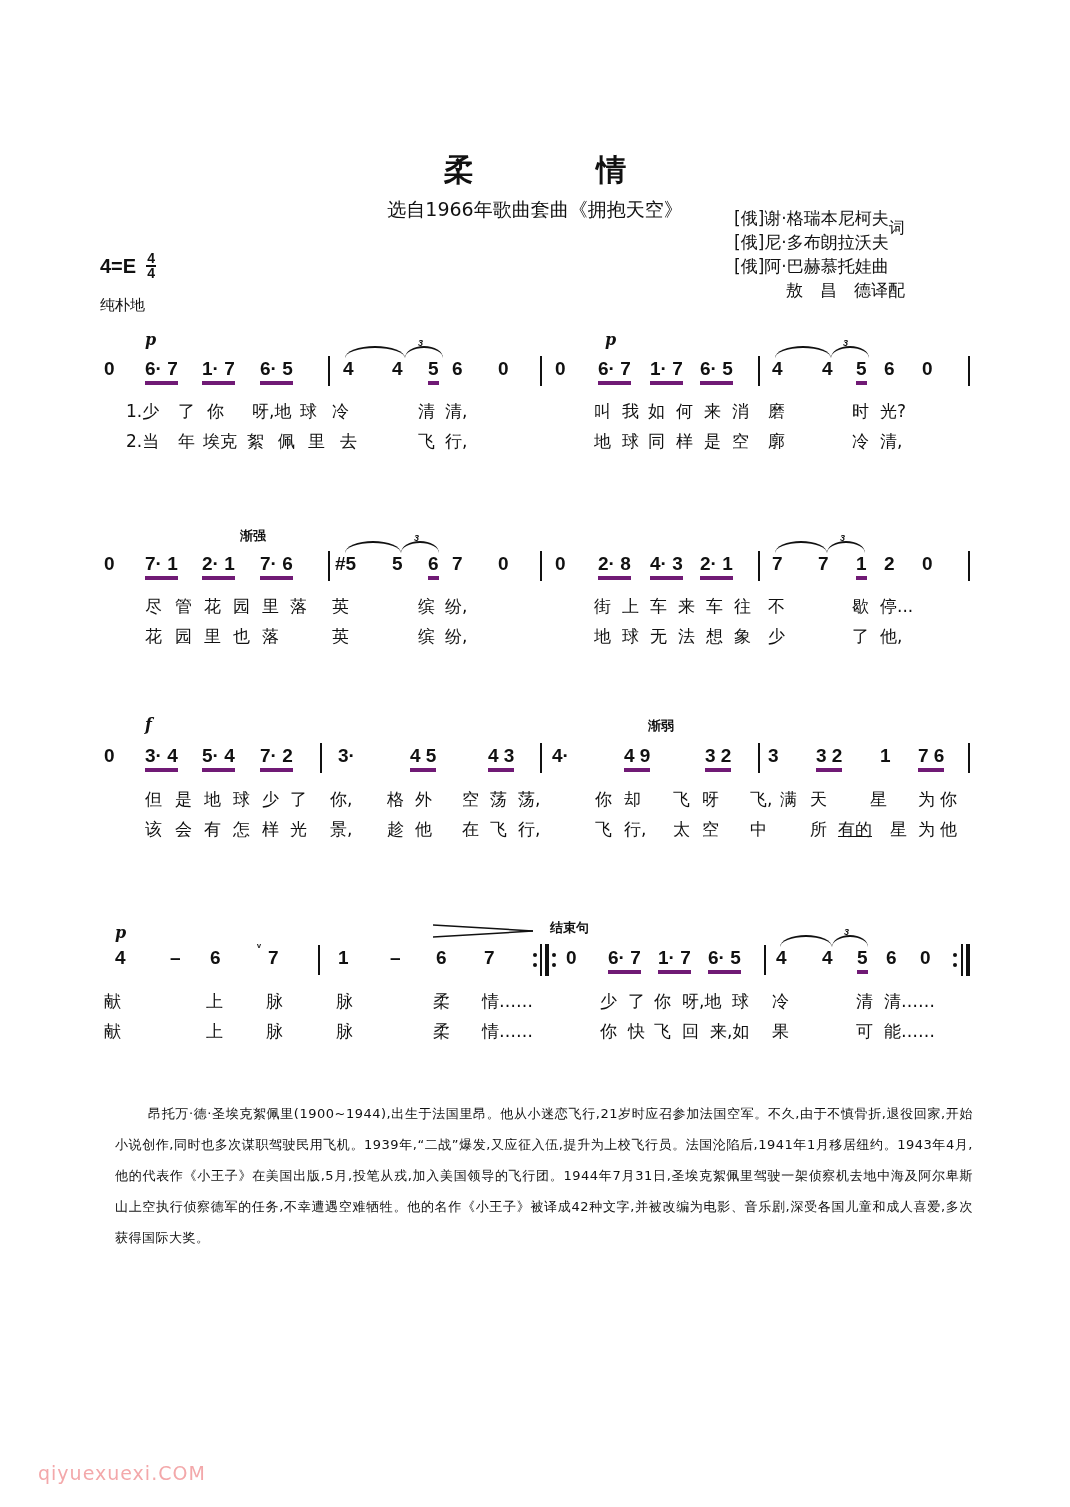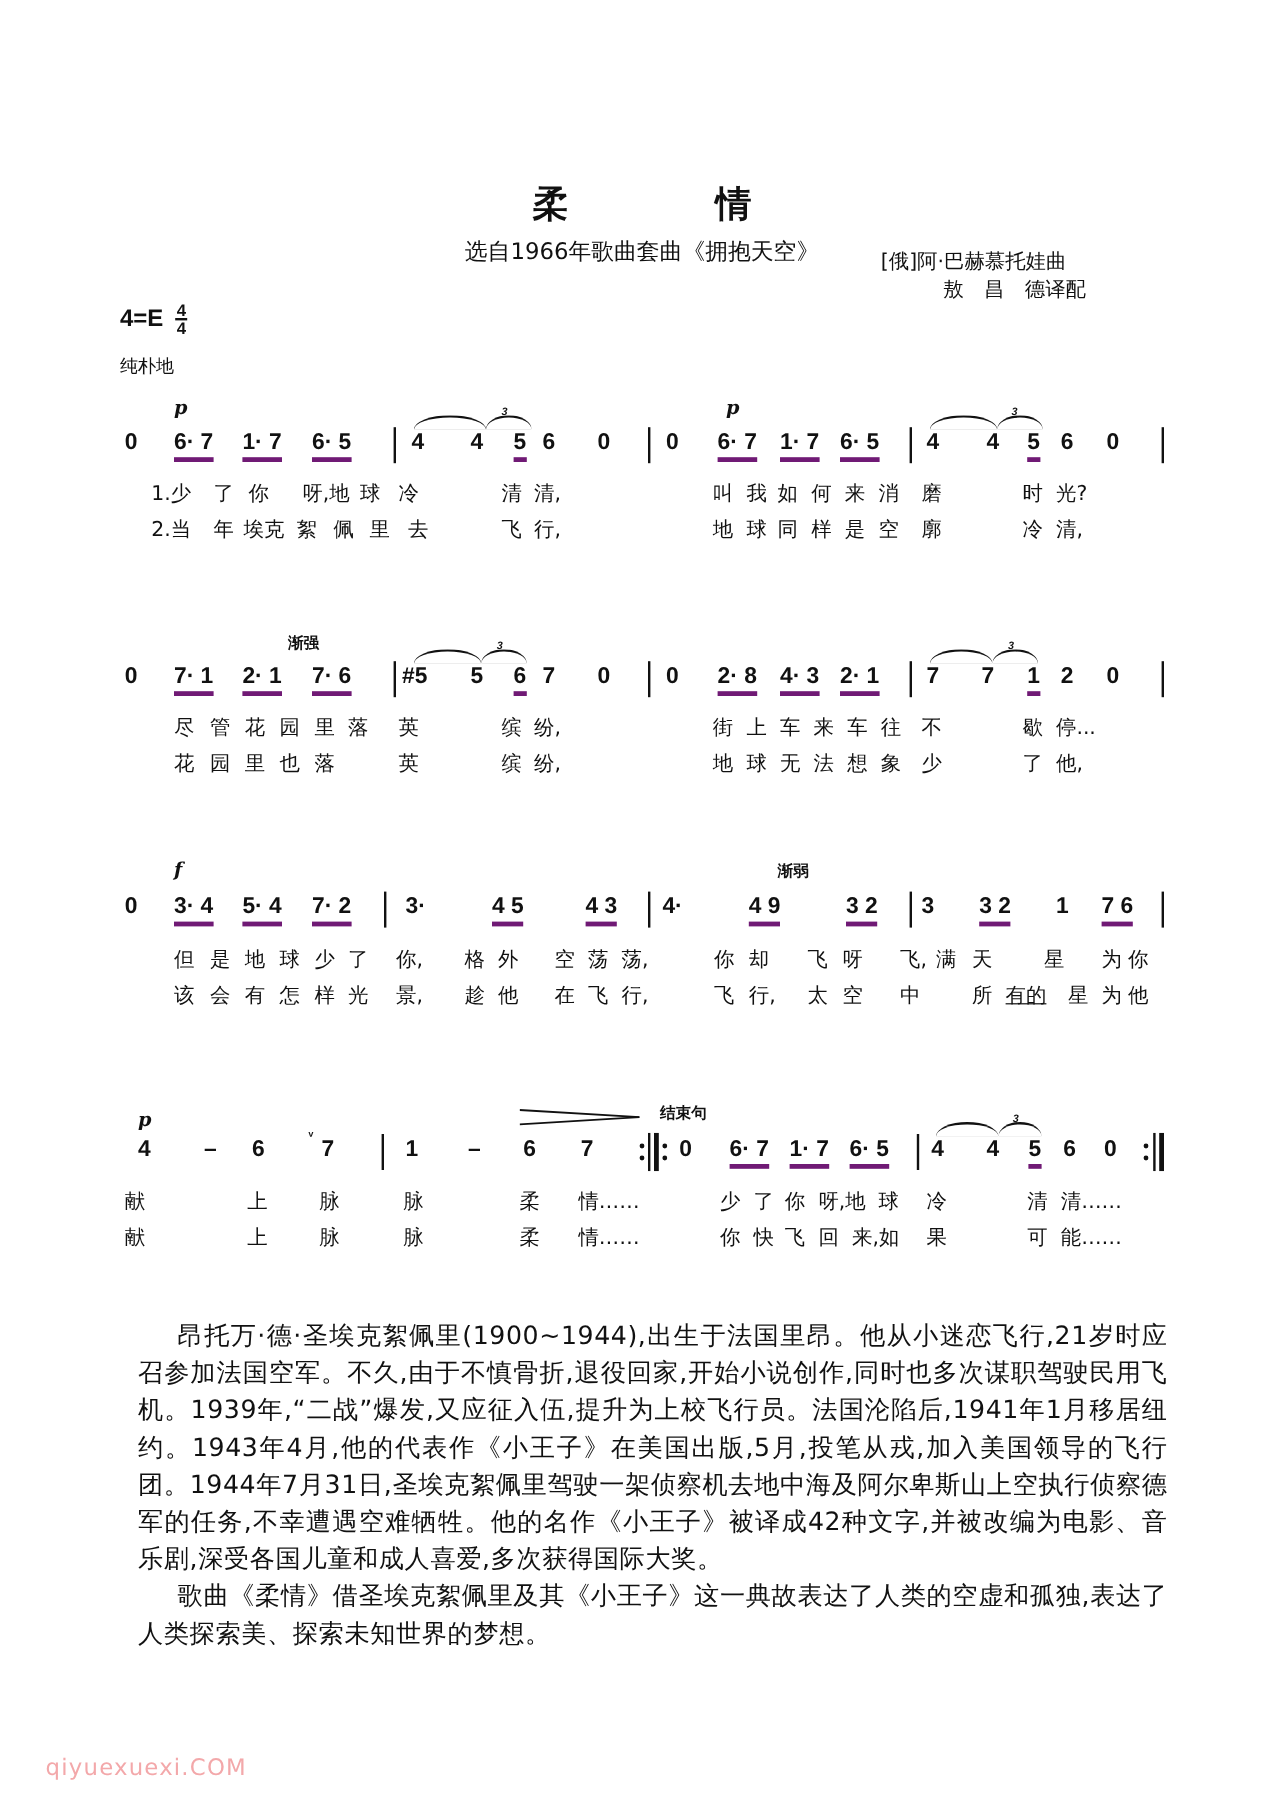--- a/index.html
+++ b/index.html
@@ -58,36 +58,43 @@
     font-size: 17px; white-space: nowrap;
   }
   .ly { position: absolute; }
   .slur {
     position: absolute; border-top: 2px solid #111; border-radius: 50% 50% 0 0 / 100% 100% 0 0; height: 10px;
   }
   .trip { position: absolute; font-size: 9px; font-style: italic; font-weight: bold; }
 
   .prose {
     left: 115px; width: 858px; top: 1098px;
-    font-family: "DejaVu Sans", sans-serif; font-size: 21px; line-height: 31px;
+    font-family: "DejaVu Sans", sans-serif; font-size: 13px; line-height: 31px;
     text-align: justify; letter-spacing: 0.5px;
   }
   .prose p { margin: 0; text-indent: 33px; }
   .watermark {
     left: 38px; top: 1462px; font-family: "DejaVu Sans", sans-serif; font-size: 19px;
     color: #f3a8aa; letter-spacing: 1px;
   }
 </style>
 </head>
 <body>
 
 <div class="abs title">柔 情</div>
 <div class="abs subtitle">选自1966年歌曲套曲《拥抱天空》</div>
 
 <div class="abs credits">
+  <div style="display:flex;align-items:flex-start;">
+    <div>
+      <div>[俄]谢·格瑞本尼柯夫</div>
+      <div>[俄]尼·多布朗拉沃夫</div>
+    </div>
+    <div class="role">词</div>
+  </div>
   <div>[俄]阿·巴赫慕托娃曲</div>
   <div style="padding-left:52px;">敖　昌　德译配</div>
 </div>
 
 <div class="abs key">
   <span>4=E</span>
   <span class="timesig">
     <span>4</span>
     <span class="bar"></span>
     <span>4</span>
@@ -390,16 +397,15 @@
     <span class="ly" style="left:582px">回</span>
     <span class="ly" style="left:610px">来,如</span>
     <span class="ly" style="left:672px">果</span>
     <span class="ly" style="left:756px">可</span>
     <span class="ly" style="left:784px">能……</span>
   </div>
 </div>
 
 <div class="abs prose">
   <p>昂托万·德·圣埃克絮佩里(1900~1944),出生于法国里昂。他从小迷恋飞行,21岁时应召参加法国空军。不久,由于不慎骨折,退役回家,开始小说创作,同时也多次谋职驾驶民用飞机。1939年,“二战”爆发,又应征入伍,提升为上校飞行员。法国沦陷后,1941年1月移居纽约。1943年4月,他的代表作《小王子》在美国出版,5月,投笔从戎,加入美国领导的飞行团。1944年7月31日,圣埃克絮佩里驾驶一架侦察机去地中海及阿尔卑斯山上空执行侦察德军的任务,不幸遭遇空难牺牲。他的名作《小王子》被译成42种文字,并被改编为电影、音乐剧,深受各国儿童和成人喜爱,多次获得国际大奖。</p>
-  <p>歌曲《柔情》借圣埃克絮佩里及其《小王子》这一典故表达了人类的空虚和孤独,表达了人类探索美、探索未知世界的梦想。</p>
 </div>
 
 <div class="abs watermark">qiyuexuexi.COM</div>
 
 </body></html>

